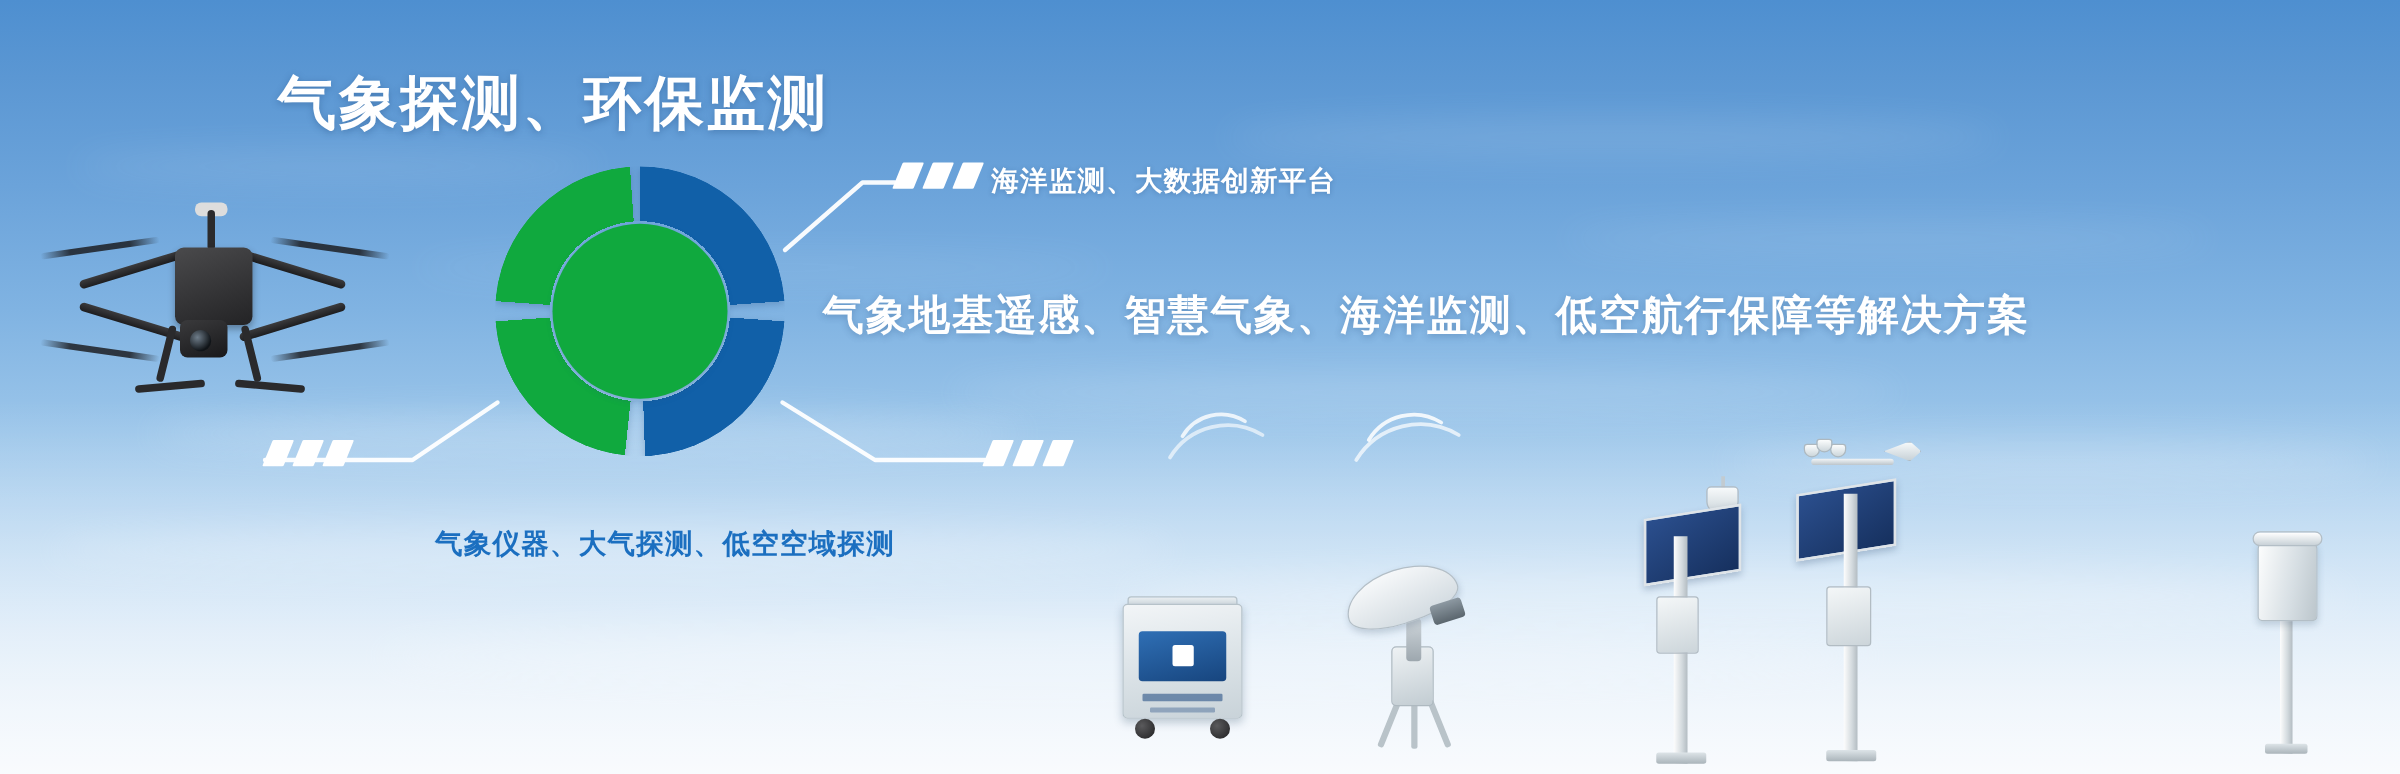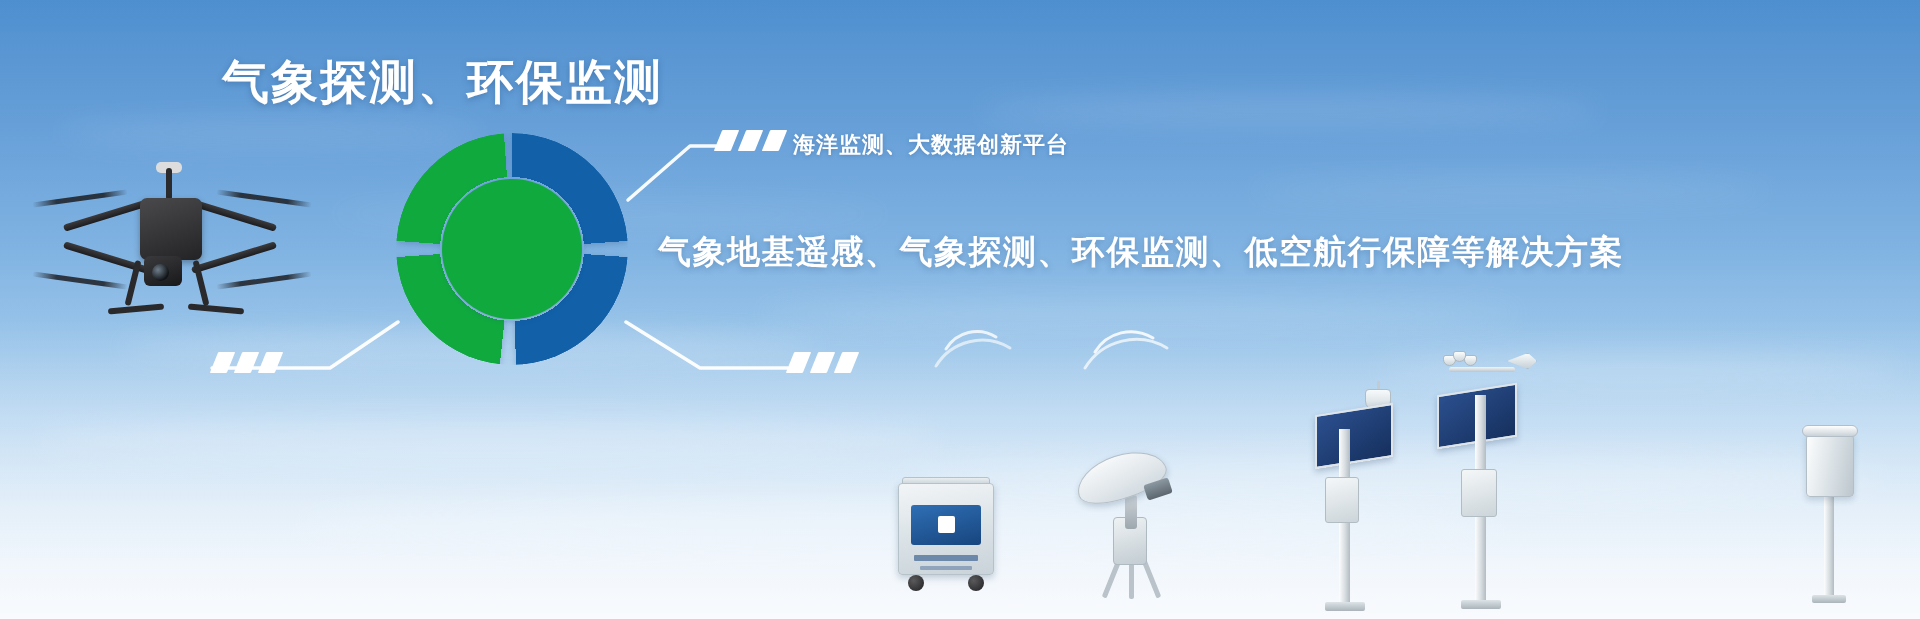--- a/index.html
+++ b/index.html
@@ -364,21 +364,22 @@
       <i></i>
       <i></i>
     </div>
   <div class="slashes sl-left">
       <i></i>
       <i></i>
       <i></i>
     </div>
 
   <div class="txt-top">海洋监测、大数据创新平台</div>
-  <div class="txt-main">气象地基遥感、气象探测、环保监测、低空航行保障等解决方案</div>
+  <div class="txt-main">气象地基遥感、智慧气象、海洋监测、低空航行保障等解决方案</div>
+  <div class="txt-bottom">气象仪器、大气探测、低空空域探测</div>
 
   <div class="drone">
     <div class="prop p1"></div>
       <div class="prop p2"></div>
     <div class="prop p3"></div>
       <div class="prop p4"></div>
     <div class="arm a1"></div>
       <div class="arm a2"></div>
     <div class="arm a3"></div>
       <div class="arm a4"></div>

